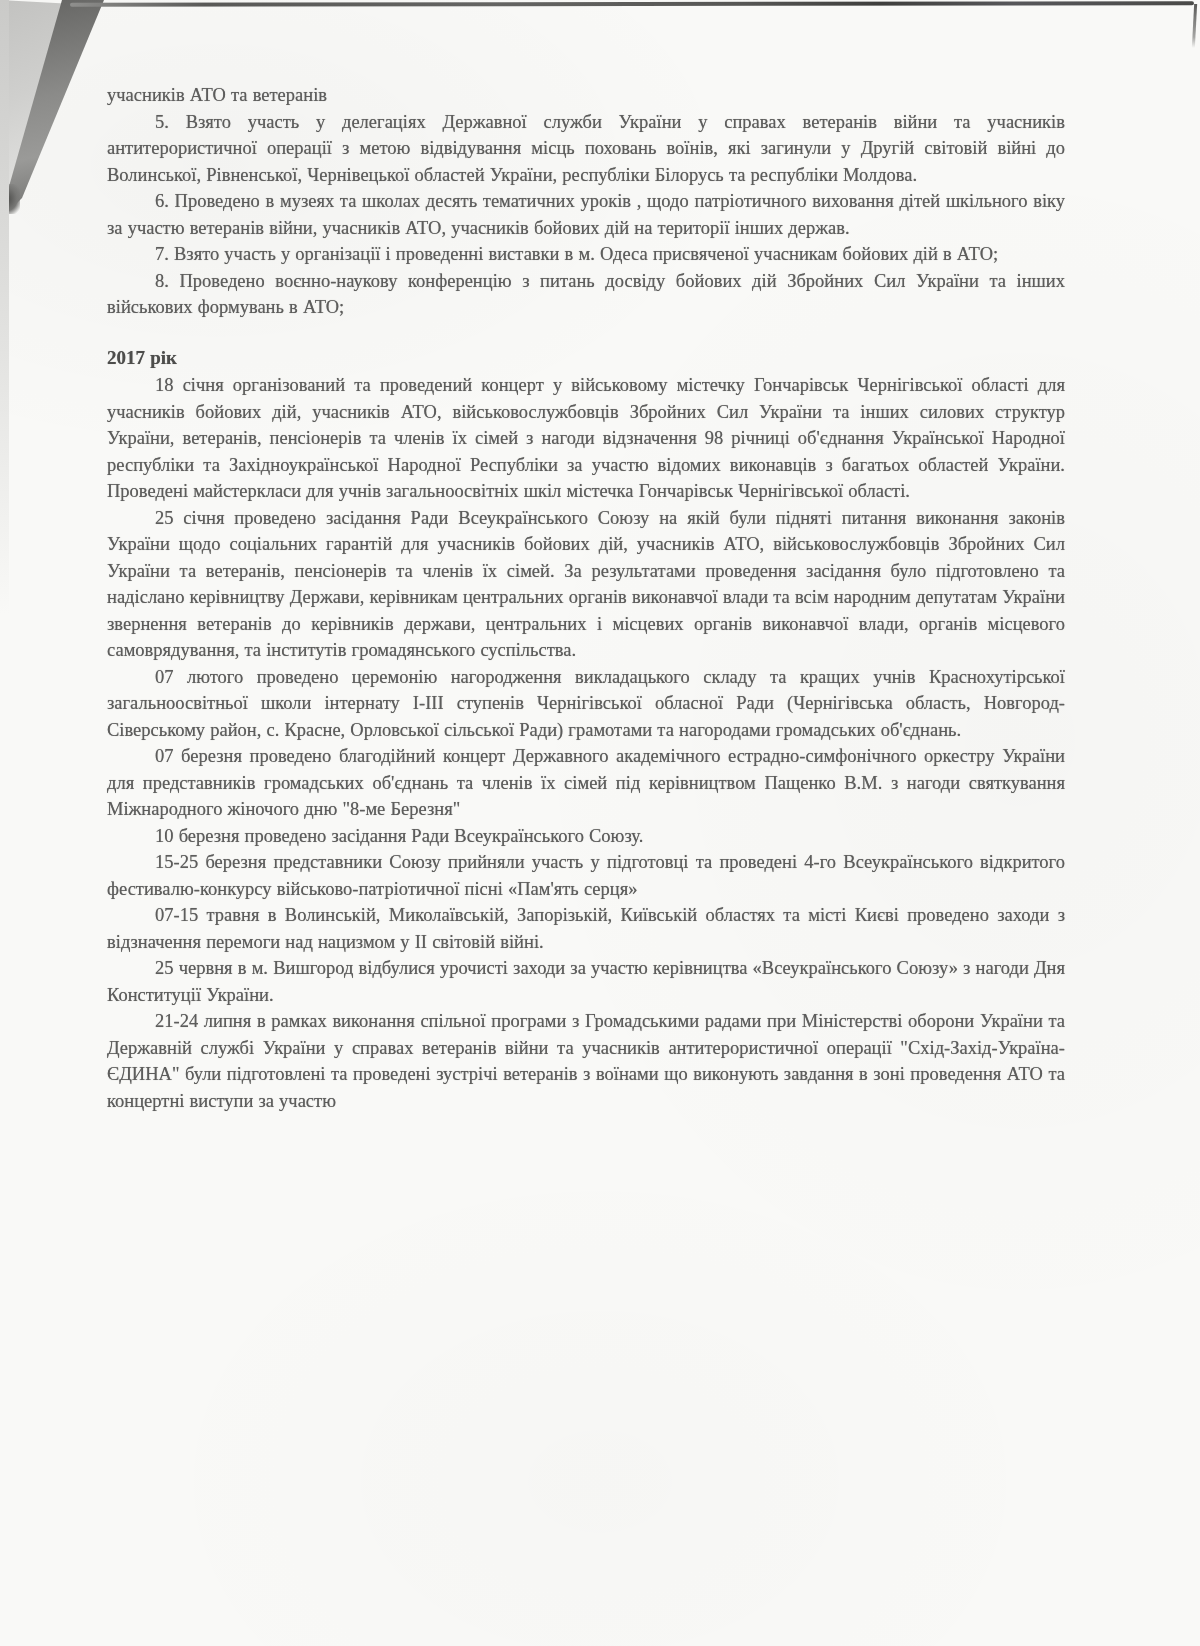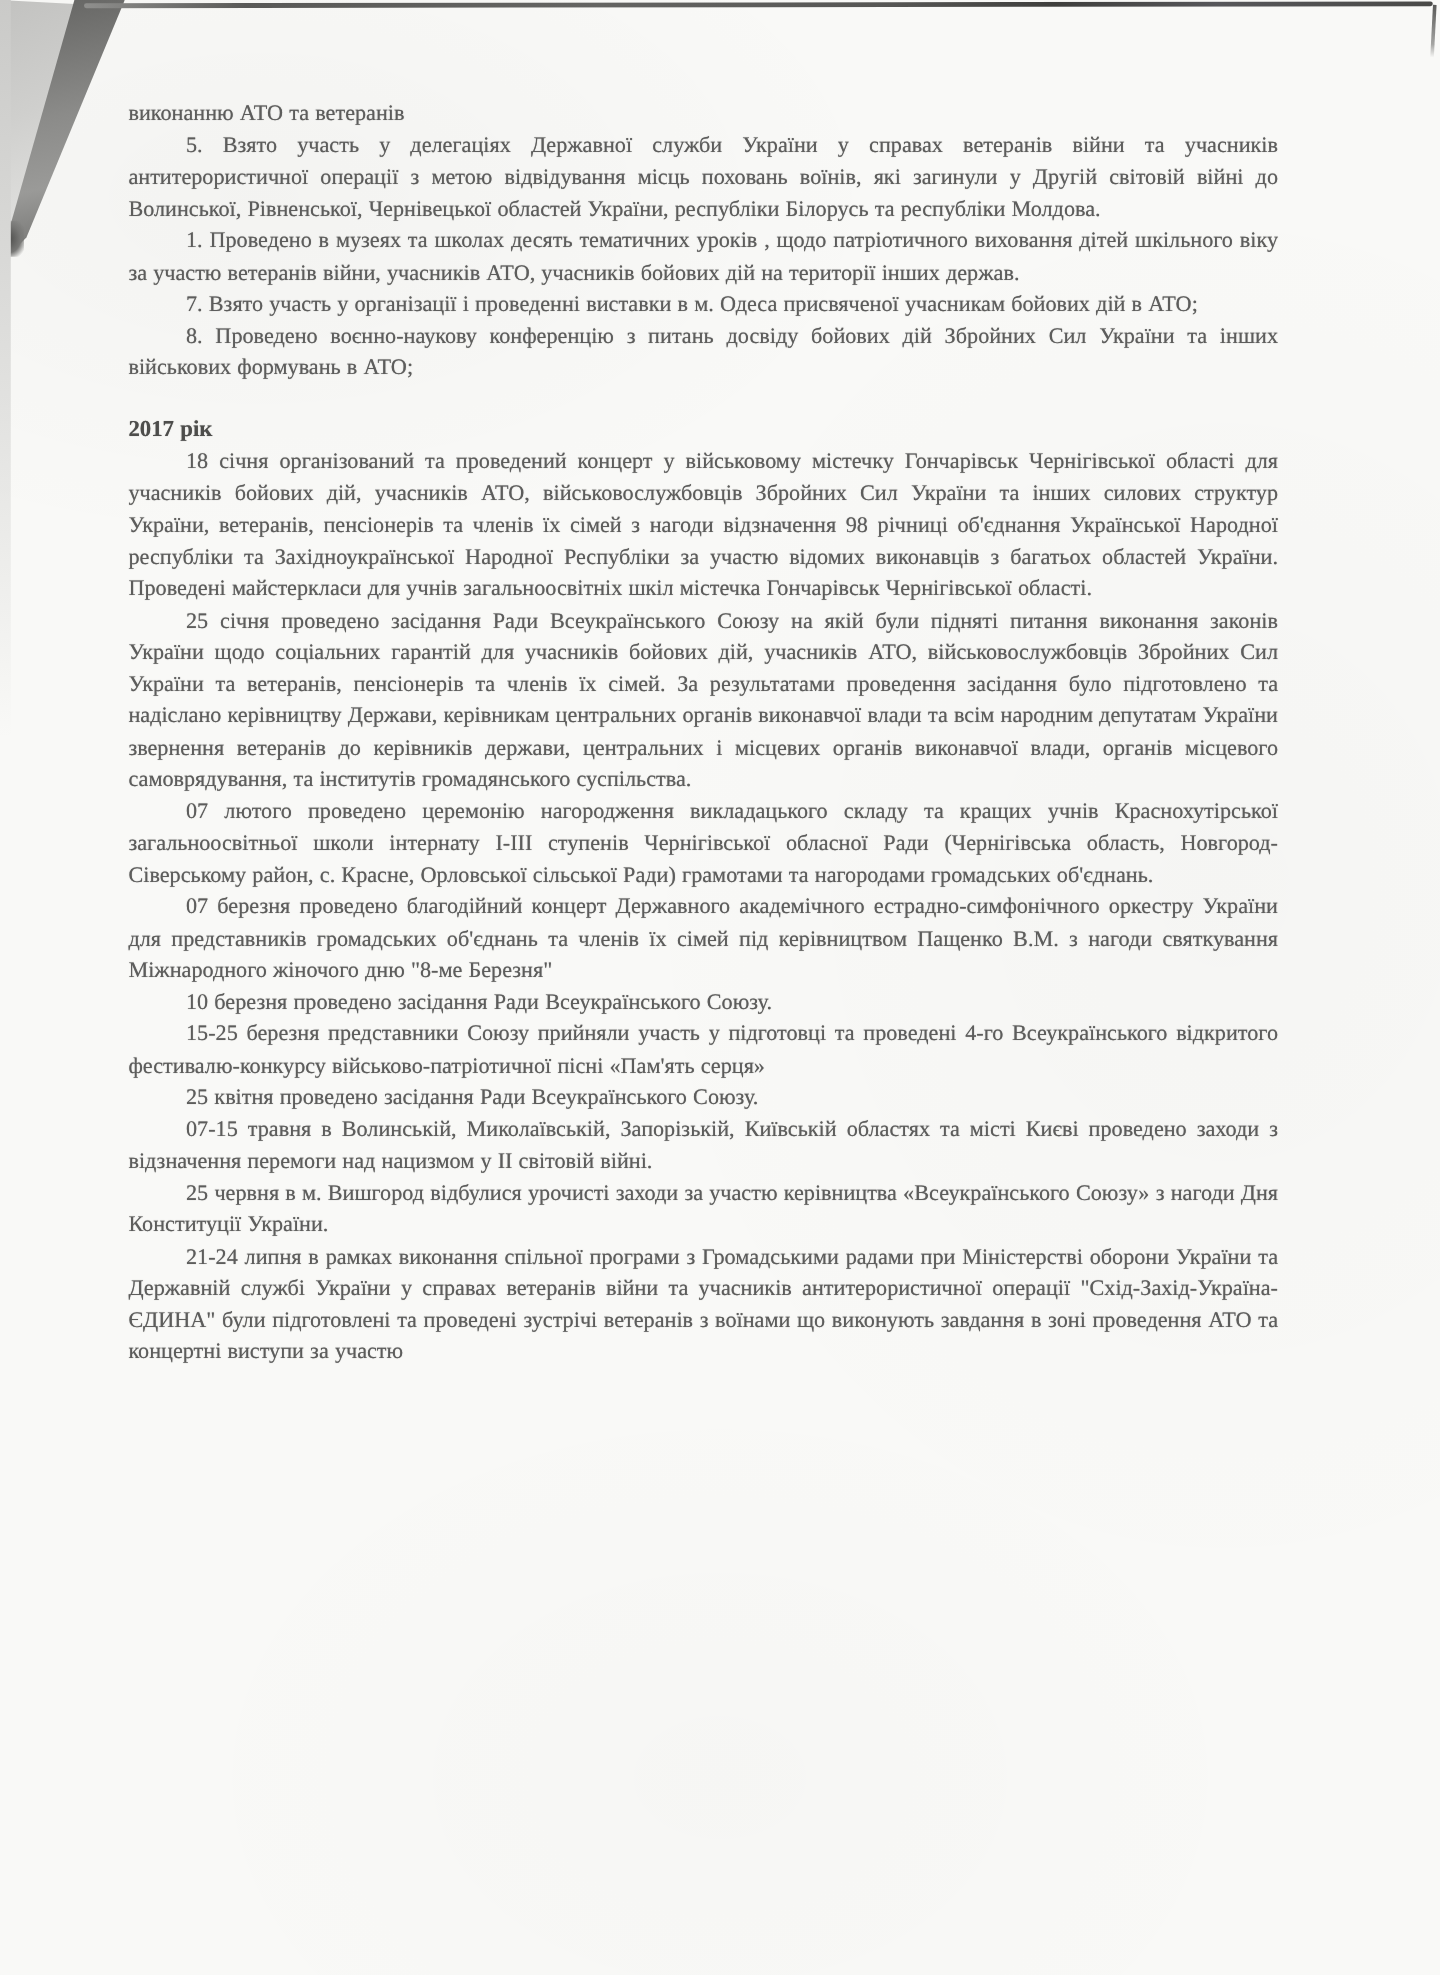--- a/index.html
+++ b/index.html
@@ -100,34 +100,33 @@
 
   <div class="scan-corner-light"></div>
   <div class="scan-corner-dark"></div>
   <div class="scan-corner-blob"></div>
   <div class="scan-left-edge"></div>
   <div class="scan-top-line"></div>
   <div class="scan-top-right-edge"></div>
 
   <div class="textblock">
 
-    <p class="cont">виконанню АТО та ветеранів</p>
+    <p class="cont">учасників АТО та ветеранів</p>
 
     <p>5. Взято участь у делегаціях Державної служби України у справах ветеранів війни та учасників антитерористичної операції з метою відвідування місць поховань воїнів, які загинули у Другій світовій війні до Волинської, Рівненської, Чернівецької областей України, республіки Білорусь та республіки Молдова.</p>
-    <p>1. Проведено в музеях та школах десять тематичних уроків , щодо патріотичного виховання дітей шкільного віку за участю ветеранів війни, учасників АТО, учасників бойових дій на території інших держав.</p>
+    <p>6. Проведено в музеях та школах десять тематичних уроків , щодо патріотичного виховання дітей шкільного віку за участю ветеранів війни, учасників АТО, учасників бойових дій на території інших держав.</p>
     <p>7. Взято участь у організації і проведенні виставки в м. Одеса присвяченої учасникам бойових дій в АТО;</p>
     <p>8. Проведено воєнно-наукову конференцію з питань досвіду бойових дій Збройних Сил України та інших військових формувань в АТО;</p>
 
     <h2 class="year-heading">2017 рік</h2>
 
     <p>18 січня організований та проведений концерт у військовому містечку Гончарівськ Чернігівської області для учасників бойових дій, учасників АТО, військовослужбовців Збройних Сил України та інших силових структур України, ветеранів, пенсіонерів та членів їх сімей з нагоди відзначення 98 річниці об'єднання Української Народної республіки та Західноукраїнської Народної Республіки за участю відомих виконавців з багатьох областей України. Проведені майстеркласи для учнів загальноосвітніх шкіл містечка Гончарівськ Чернігівської області.</p>
     <p>25 січня проведено засідання Ради Всеукраїнського Союзу на якій були підняті питання виконання законів України щодо соціальних гарантій для учасників бойових дій, учасників АТО, військовослужбовців Збройних Сил України та ветеранів, пенсіонерів та членів їх сімей. За результатами проведення засідання було підготовлено та надіслано керівництву Держави, керівникам центральних органів виконавчої влади та всім народним депутатам України звернення ветеранів до керівників держави, центральних і місцевих органів виконавчої влади, органів місцевого самоврядування, та інститутів громадянського суспільства.</p>
     <p>07 лютого проведено церемонію нагородження викладацького складу та кращих учнів Краснохутірської загальноосвітньої школи інтернату І-ІІІ ступенів Чернігівської обласної Ради (Чернігівська область, Новгород-Сіверському район, с. Красне, Орловської сільської Ради) грамотами та нагородами громадських об'єднань.</p>
     <p>07 березня проведено благодійний концерт Державного академічного естрадно-симфонічного оркестру України для представників громадських об'єднань та членів їх сімей під керівництвом Пащенко В.М. з нагоди святкування Міжнародного жіночого дню "8-ме Березня"</p>
     <p>10 березня проведено засідання Ради Всеукраїнського Союзу.</p>
     <p>15-25 березня представники Союзу прийняли участь у підготовці та проведені 4-го Всеукраїнського відкритого фестивалю-конкурсу військово-патріотичної пісні «Пам'ять серця»</p>
-    <p>25 квітня проведено засідання Ради Всеукраїнського Союзу.</p>
     <p>07-15 травня в Волинській, Миколаївській, Запорізькій, Київській областях та місті Києві проведено заходи з відзначення перемоги над нацизмом у ІІ світовій війні.</p>
     <p>25 червня в м. Вишгород відбулися урочисті заходи за участю керівництва «Всеукраїнського Союзу» з нагоди Дня Конституції України.</p>
     <p>21-24 липня в рамках виконання спільної програми з Громадськими радами при Міністерстві оборони України та Державній службі України у справах ветеранів війни та учасників антитерористичної операції "Схід-Захід-Україна-ЄДИНА" були підготовлені та проведені зустрічі ветеранів з воїнами що виконують завдання в зоні проведення АТО та концертні виступи за участю</p>
 
   </div>
 </div>
 
 </body></html>

